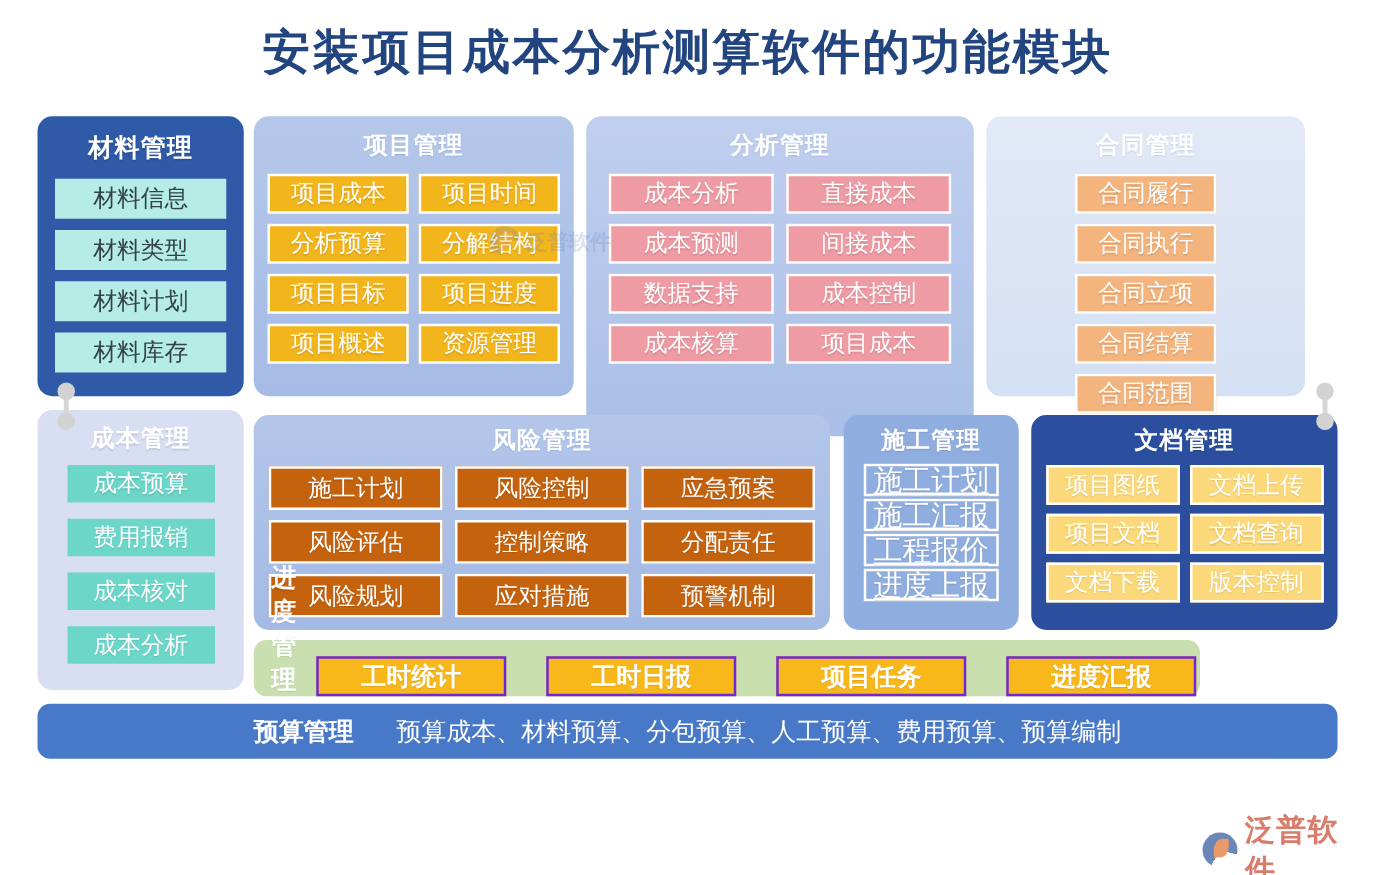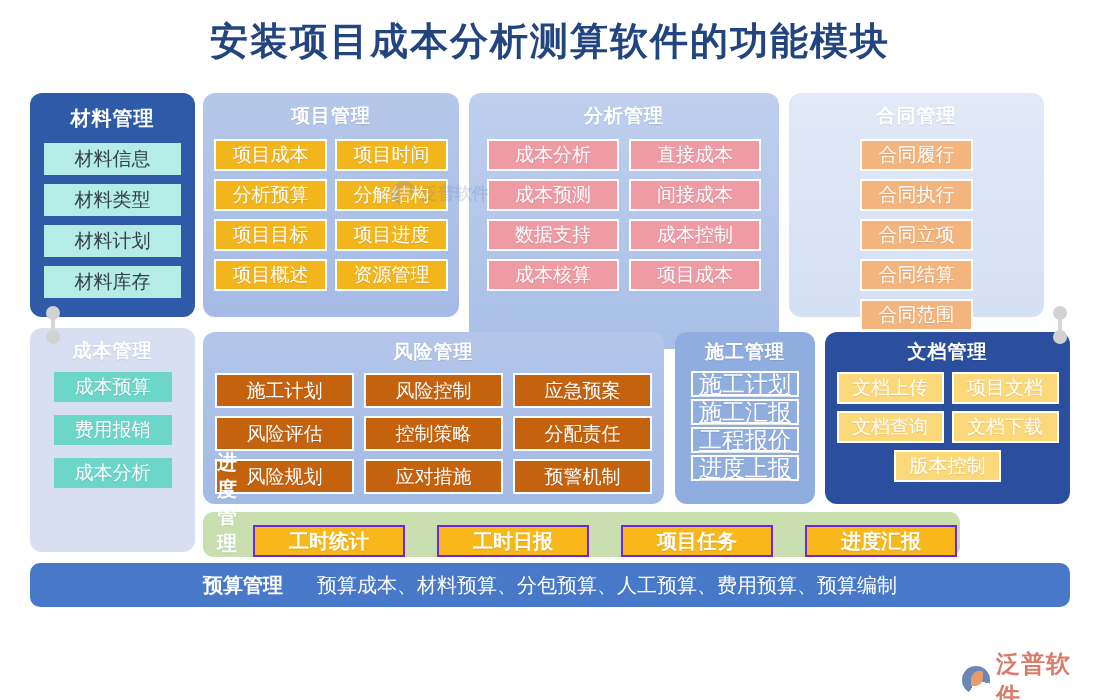--- a/index.html
+++ b/index.html
@@ -215,20 +215,21 @@
       <div class="chip">合同变更</div>
       <div class="chip">合同目标</div>
     </div>
   </div>
 
   <div class="panel" id="p-cost">
     <div class="panel-title">成本管理</div>
     <div class="chips">
       <div class="chip">成本预算</div>
       <div class="chip">费用报销</div>
+      <div class="chip">成本核对</div>
       <div class="chip">成本分析</div>
     </div>
   </div>
 
   <div class="panel" id="p-risk">
     <div class="panel-title">风险管理</div>
     <div class="chips">
       <div class="chip">施工计划</div>
       <div class="chip">风险控制</div>
       <div class="chip">应急预案</div>
@@ -247,20 +248,21 @@
       <div class="chip">施工计划</div>
       <div class="chip">施工汇报</div>
       <div class="chip">工程报价</div>
       <div class="chip">进度上报</div>
     </div>
   </div>
 
   <div class="panel" id="p-doc">
     <div class="panel-title">文档管理</div>
     <div class="chips">
+      <div class="chip">项目图纸</div>
       <div class="chip">文档上传</div>
       <div class="chip">项目文档</div>
       <div class="chip">文档查询</div>
       <div class="chip">文档下载</div>
       <div class="chip">版本控制</div>
     </div>
   </div>
 
   <div class="panel" id="p-progress">
     <div class="prog-label">进度管理</div>

